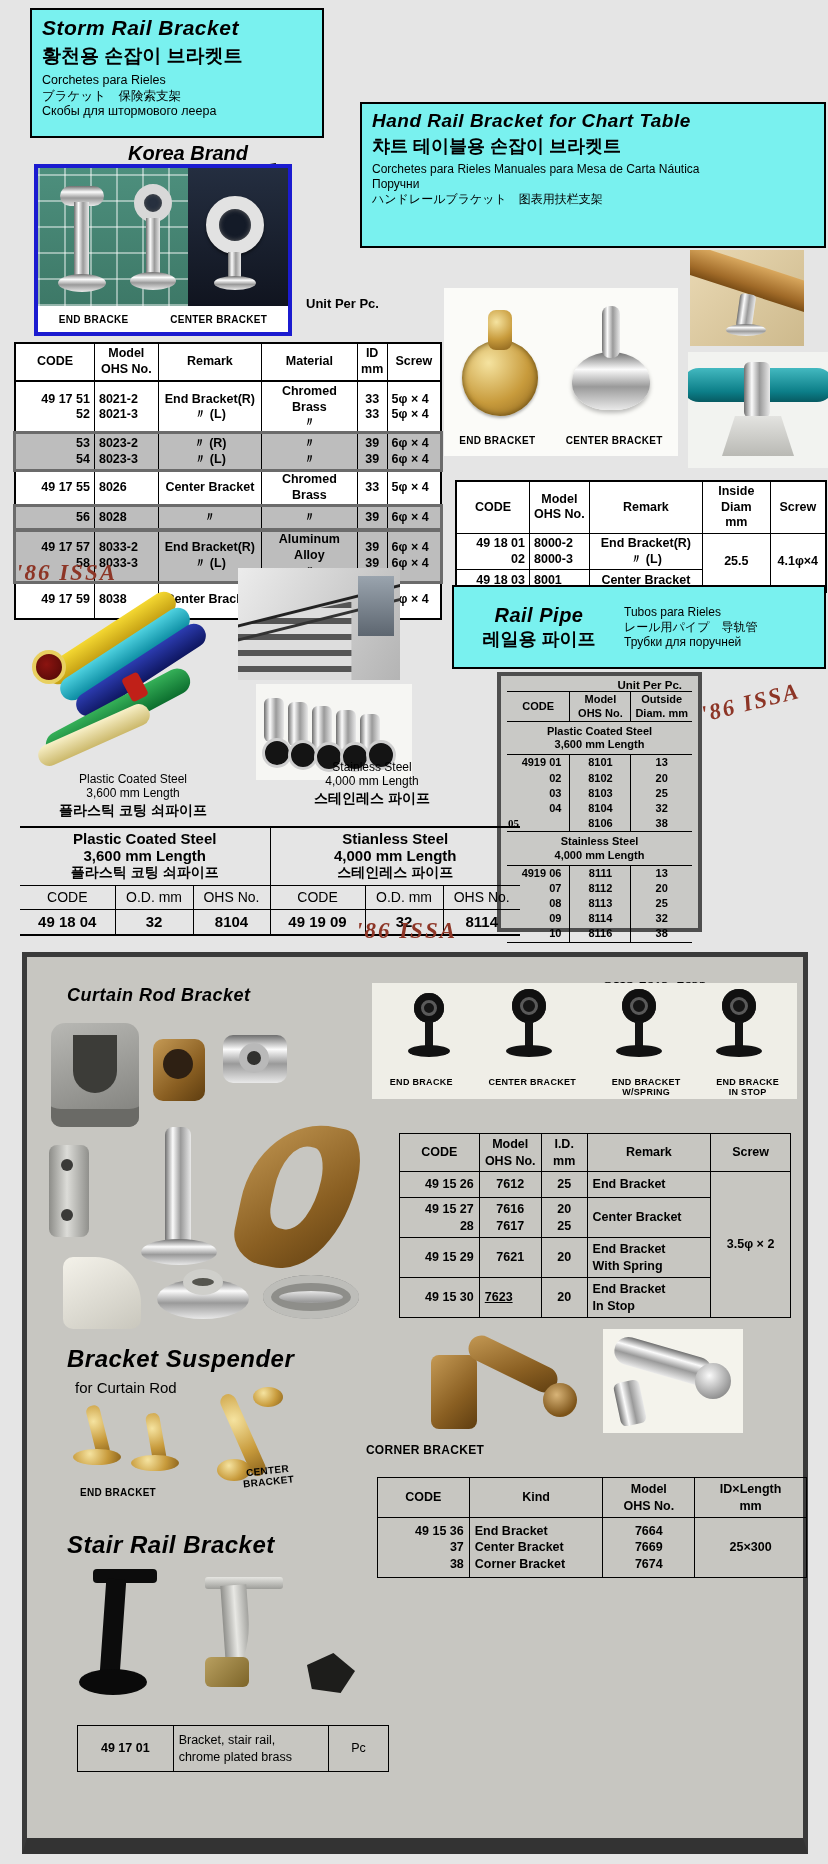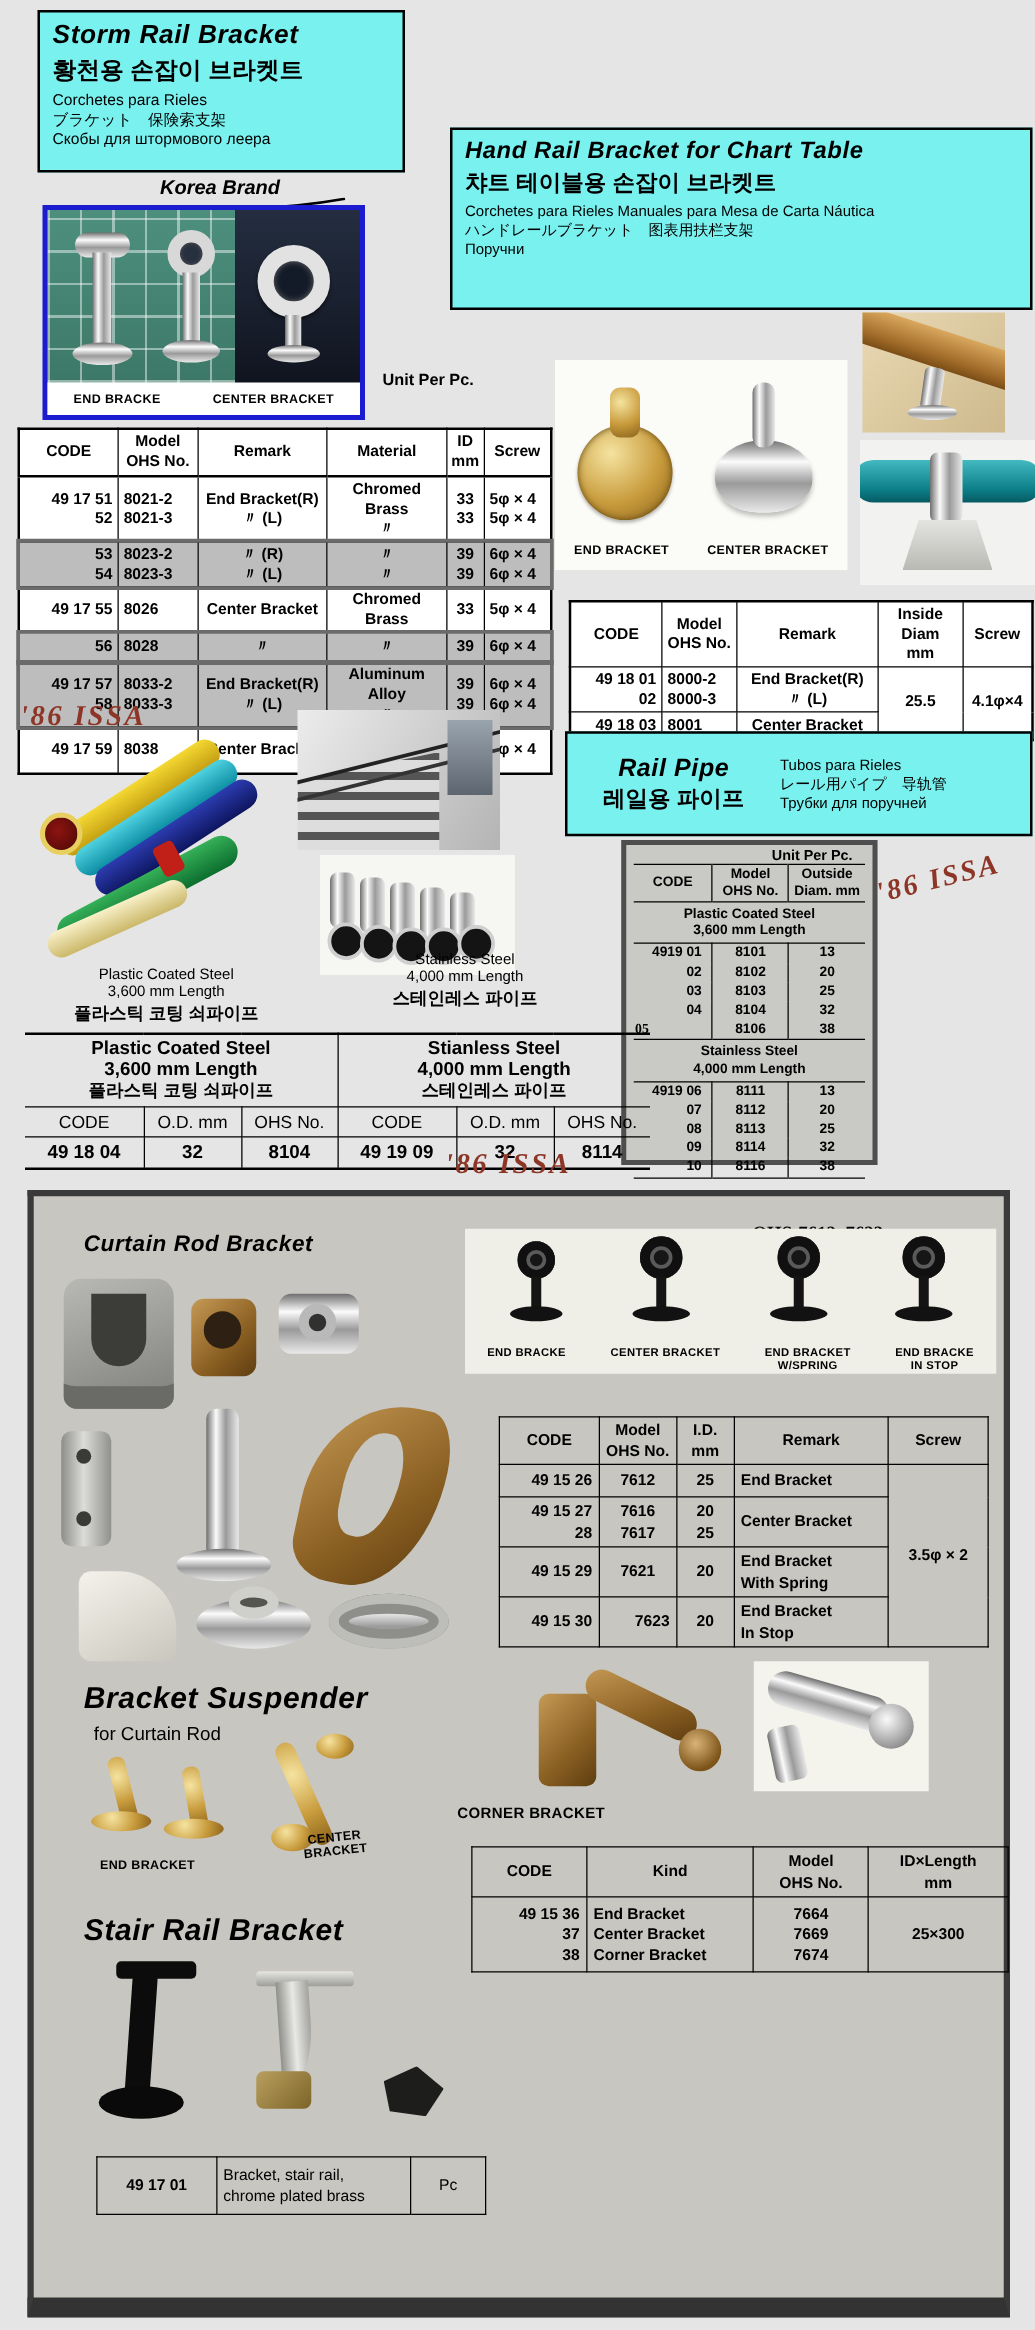--- a/index.html
+++ b/index.html
@@ -39,21 +39,21 @@
 
   <div class="cyanbox" style="left:30px;top:8px;width:294px;height:130px;">
     <div class="bigtitle" style="font-size:21px;">Storm Rail Bracket</div>
     <div class="kotitle" style="font-size:19px;margin:3px 0 4px;">황천용 손잡이 브라켓트</div>
     <div class="smline">Corchetes para Rieles</div>
     <div class="smline">ブラケット　保険索支架</div>
     <div class="smline">Скобы для штормового леера</div>
   </div>
 
   <div class="abs" style="left:128px;top:142px;width:160px;">
-    <span style="font-style:italic;font-weight:bold;font-size:16px;">Korea Brand</span>
+    <span style="font-style:italic;font-weight:bold;font-size:20px;">Korea Brand</span>
     <svg width="150" height="10" style="display:block;margin-top:-2px;">
       <path d="M2,7 Q80,13 148,1" stroke="#000" stroke-width="2" fill="none"></path>
     </svg>
   </div>
 
   <div class="abs" style="left:34px;top:164px;width:258px;height:172px;border:4px solid #1b1bd0;box-sizing:border-box;
        background:
          repeating-linear-gradient(0deg, rgba(255,255,255,.45) 0 2px, transparent 2px 26px),
          repeating-linear-gradient(90deg, rgba(255,255,255,.45) 0 2px, transparent 2px 26px),
          linear-gradient(180deg,#4d8f7d,#3a7463);">
@@ -76,22 +76,22 @@
       <span class="cap">CENTER BRACKET</span>
     </div>
   </div>
 
   <div class="abs" style="left:306px;top:296px;font-size:13px;font-weight:600;">Unit Per Pc.</div>
 
   <div class="cyanbox" style="left:360px;top:102px;width:466px;height:146px;">
     <div class="bigtitle" style="font-size:19px;">Hand Rail Bracket for Chart Table</div>
     <div class="kotitle" style="font-size:18px;margin:2px 0 4px;">챠트 테이블용 손잡이 브라켓트</div>
     <div class="smline" style="font-size:12px;">Corchetes para Rieles Manuales para Mesa de Carta Náutica</div>
+    <div class="smline" style="font-size:12px;">Поручни</div>
     <div class="smline" style="font-size:12px;">ハンドレールブラケット　图表用扶栏支架</div>
-    <div class="smline" style="font-size:12px;">Поручни</div>
   </div>
 
   <div class="abs" style="left:444px;top:288px;width:234px;height:168px;background:#fbfbf8;">
     <div class="abs brass" style="left:18px;top:52px;width:76px;height:76px;border-radius:50%;box-shadow:inset 0 0 6px #5e4510,0 2px 3px rgba(0,0,0,.3);"></div>
     <div class="abs brass" style="left:44px;top:22px;width:24px;height:40px;border-radius:8px;"></div>
     <div class="abs silverH" style="left:128px;top:64px;width:78px;height:58px;border-radius:50% 50% 45% 45%;box-shadow:0 3px 4px rgba(0,0,0,.25);"></div>
     <div class="abs silverV" style="left:158px;top:18px;width:18px;height:52px;border-radius:8px;"></div>
     <div class="abs" style="left:0;bottom:10px;width:100%;display:flex;justify-content:space-around;">
       <span class="cap">END BRACKET</span>
       <span class="cap">CENTER BRACKET</span>
@@ -506,21 +506,21 @@
       </tr>
       <tr style="height:40px;">
         <td style="text-align:right;">49 15 29</td>
         <td style="text-align:center;">7621</td>
         <td style="text-align:center;">20</td>
         <td>End Bracket
 With Spring</td>
       </tr>
       <tr style="height:40px;">
         <td style="text-align:right;">49 15 30</td>
-        <td style="text-align:right;">7623</td>
+        <td style="text-align:left;text-decoration:underline;">7623</td>
         <td style="text-align:center;">20</td>
         <td>End Bracket
 In Stop</td>
       </tr>
     </tbody>
       </table>
 
     <div class="abs bigtitle" style="left:40px;top:388px;font-size:24px;">Bracket Suspender</div>
     <div class="abs" style="left:48px;top:422px;font-size:15px;">for Curtain Rod</div>
 

